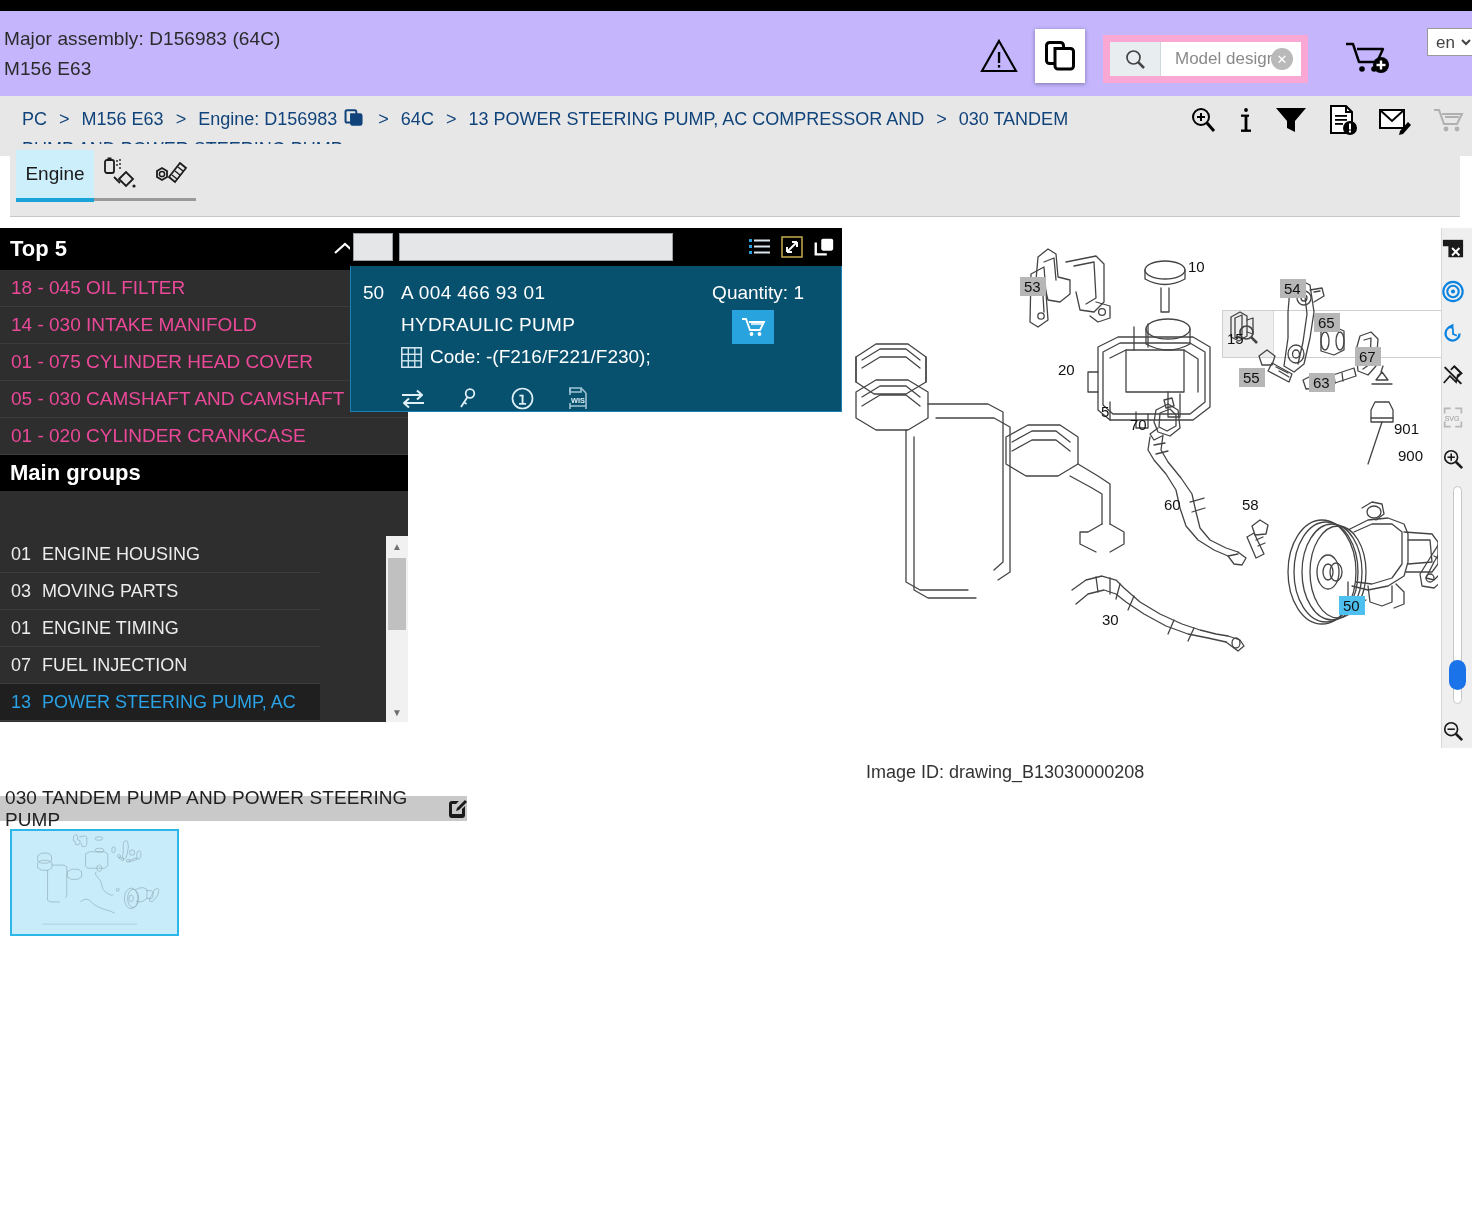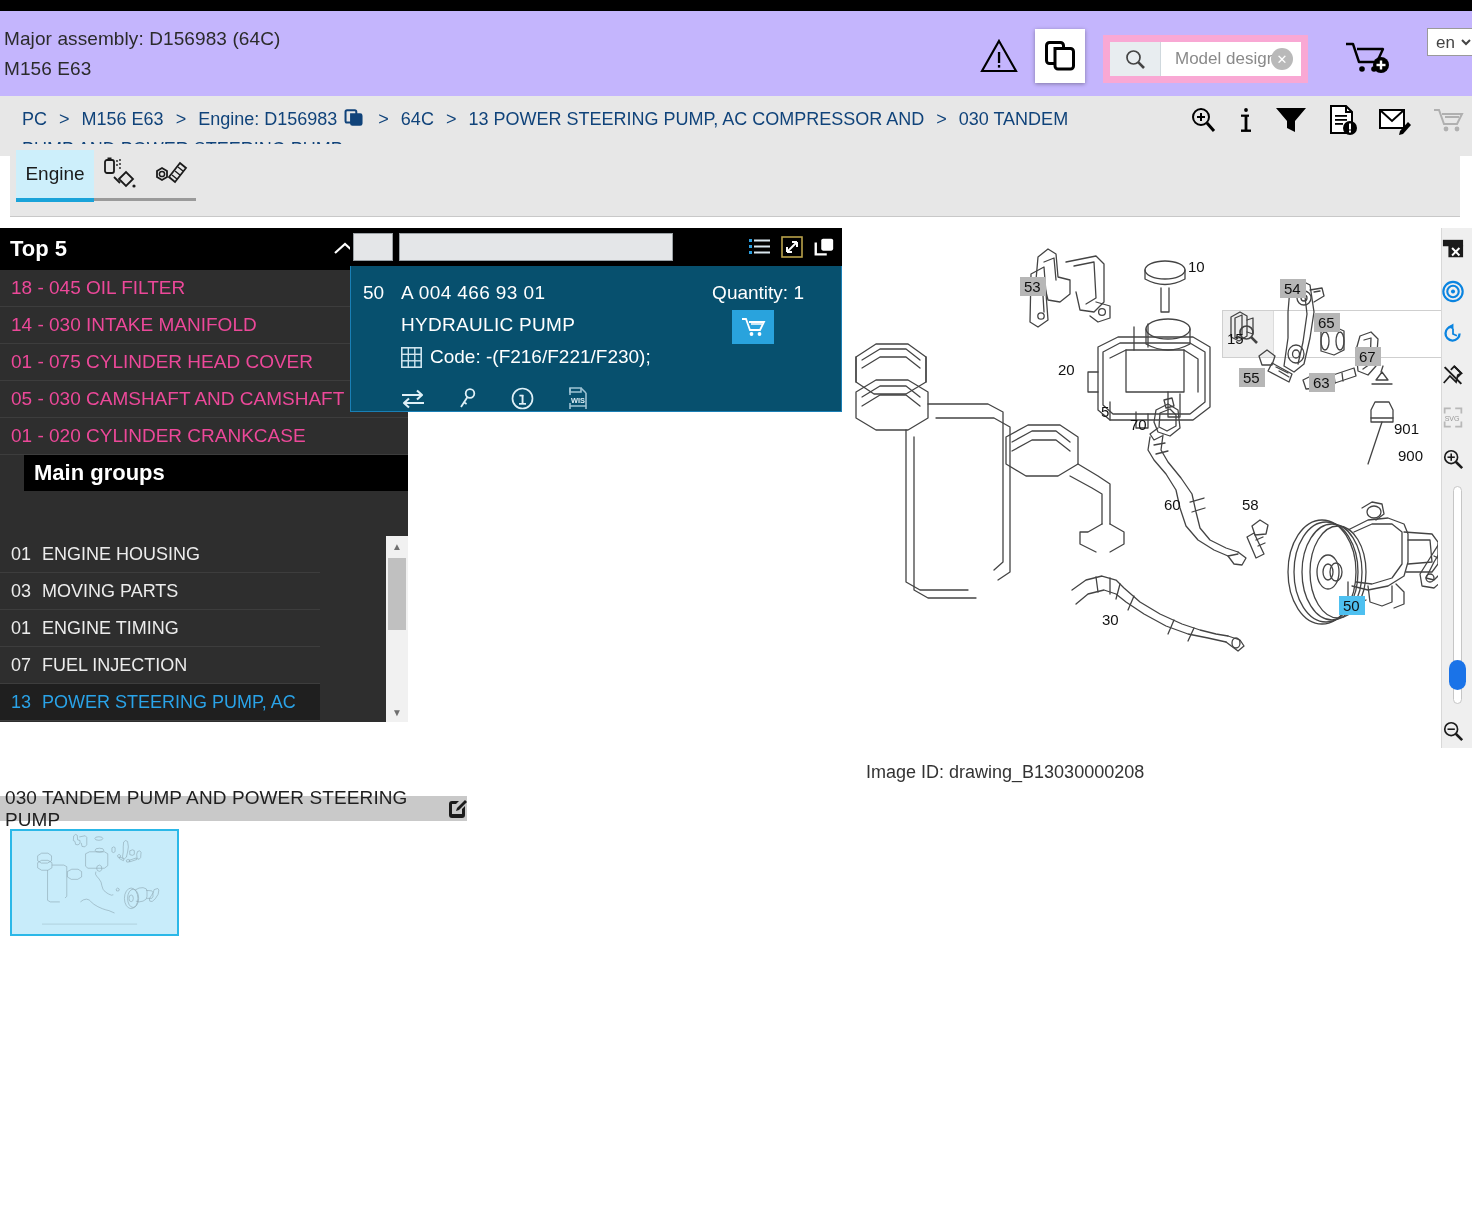--- a/index.html
+++ b/index.html
@@ -60,21 +60,21 @@
   .leftpanel{position:absolute;left:0;top:228px;width:408px;height:448px;background:#2e2e2e;}
   .panel-head{height:42px;background:#000;color:#fff;display:flex;align-items:center;position:relative;}
   .panel-head .title{font-size:22px;font-weight:bold;padding-left:10px;}
   .panel-head .ctrls{position:absolute;right:10px;top:0;height:42px;display:flex;align-items:center;gap:14px;}
   .panel-head .ctrls span{cursor:pointer;color:#fff;}
 
   .top5-list{background:#2e2e2e;}
   .top5-item{height:36px;display:flex;align-items:center;padding-left:11px;color:#ec4899;font-size:19px;
              border-bottom:1px solid #3d3d3d;cursor:pointer;white-space:nowrap;overflow:hidden;}
 
-  .mg-head{height:36px;background:#000;color:#fff;display:flex;align-items:center;margin-left:24px;}
+  .mg-head{height:36px;background:#000;color:#fff;display:flex;align-items:center;}
   .mg-head .title{font-size:22px;font-weight:bold;padding-left:10px;}
   .mg-listwrap{position:relative;height:186px;background:#2e2e2e;overflow:hidden;margin-top:45px;}
   .mg-item{height:36px;display:flex;align-items:center;color:#ececec;font-size:18px;border-bottom:1px solid #3d3d3d;cursor:pointer;width:320px;}
   .mg-item .num{width:42px;padding-left:11px;box-sizing:border-box;}
   .mg-item.active{background:#1f1f1f;color:#2aa3e8;}
   .mg-item.active .num{color:#2aa3e8;}
   .mg-scroll{position:absolute;right:0;top:0;width:22px;height:186px;background:#f1f1f1;}
   .mg-scroll .arrow{height:20px;display:flex;align-items:center;justify-content:center;font-size:10px;color:#6f6f6f;cursor:pointer;}
   .mg-scroll .thumb{position:absolute;left:2px;top:22px;width:18px;height:72px;background:#c0c0c0;cursor:pointer;}
 

